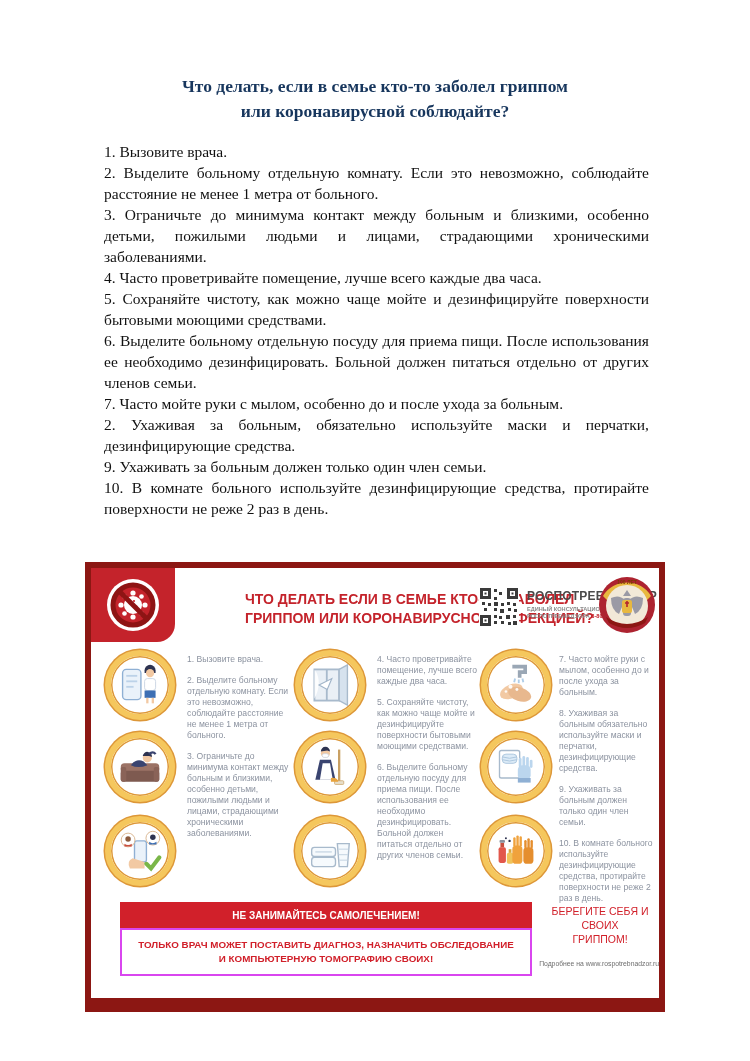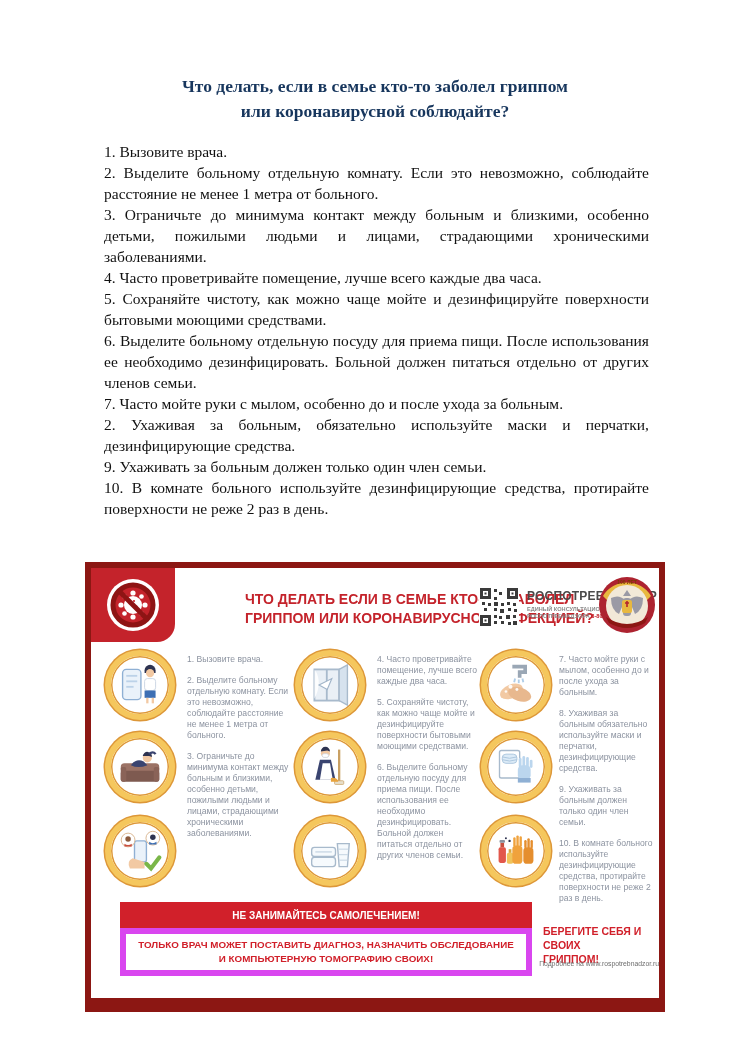--- a/index.html
+++ b/index.html
@@ -37,26 +37,26 @@
            background:#fff; border:6px solid #F5C75D;
            box-shadow:0 0 0 1.5px #DD9738, inset 0 0 0 1.5px #DD9738;
            display:flex; align-items:center; justify-content:center; }
   .ptext { position:absolute; font-size:8.6px; line-height:11px; color:#8C93A0; }
   .ptext p { margin:0 0 10px; }
 
   .banner-strip { position:absolute; left:29px; top:334px; width:412px; height:26px;
                   background:#D1202A; color:#fff; font-weight:bold; font-size:10px;
                   display:flex; align-items:center; justify-content:center; }
   .banner-box { position:absolute; left:29px; top:360px; width:412px; height:48px;
-                background:#fff; border:6px solid #d946ef; color:#D1202A;
+                background:#fff; border:2px solid #d946ef; color:#D1202A;
                 font-weight:bold; font-size:9.8px; line-height:14px;
                 display:flex; flex-direction:column; align-items:center; justify-content:center;
                 text-align:center; }
-  .side-note { position:absolute; left:452px; top:356px; width:114px; text-align:left;
-               color:#D1202A; font-weight:bold; font-size:10.5px; line-height:14px; }
+  .side-note { position:absolute; left:452px; top:336px; width:114px; text-align:center;
+               color:#D1202A; font-weight:normal; font-size:10.5px; line-height:14px; }
   .more-note { position:absolute; left:446px; top:392px; width:122px; text-align:right;
                color:#6E6E6E; font-size:6.8px; }
 
   svg { display:block; }
 </style>
 </head>
 <body>
 
 <div class="page">
 

